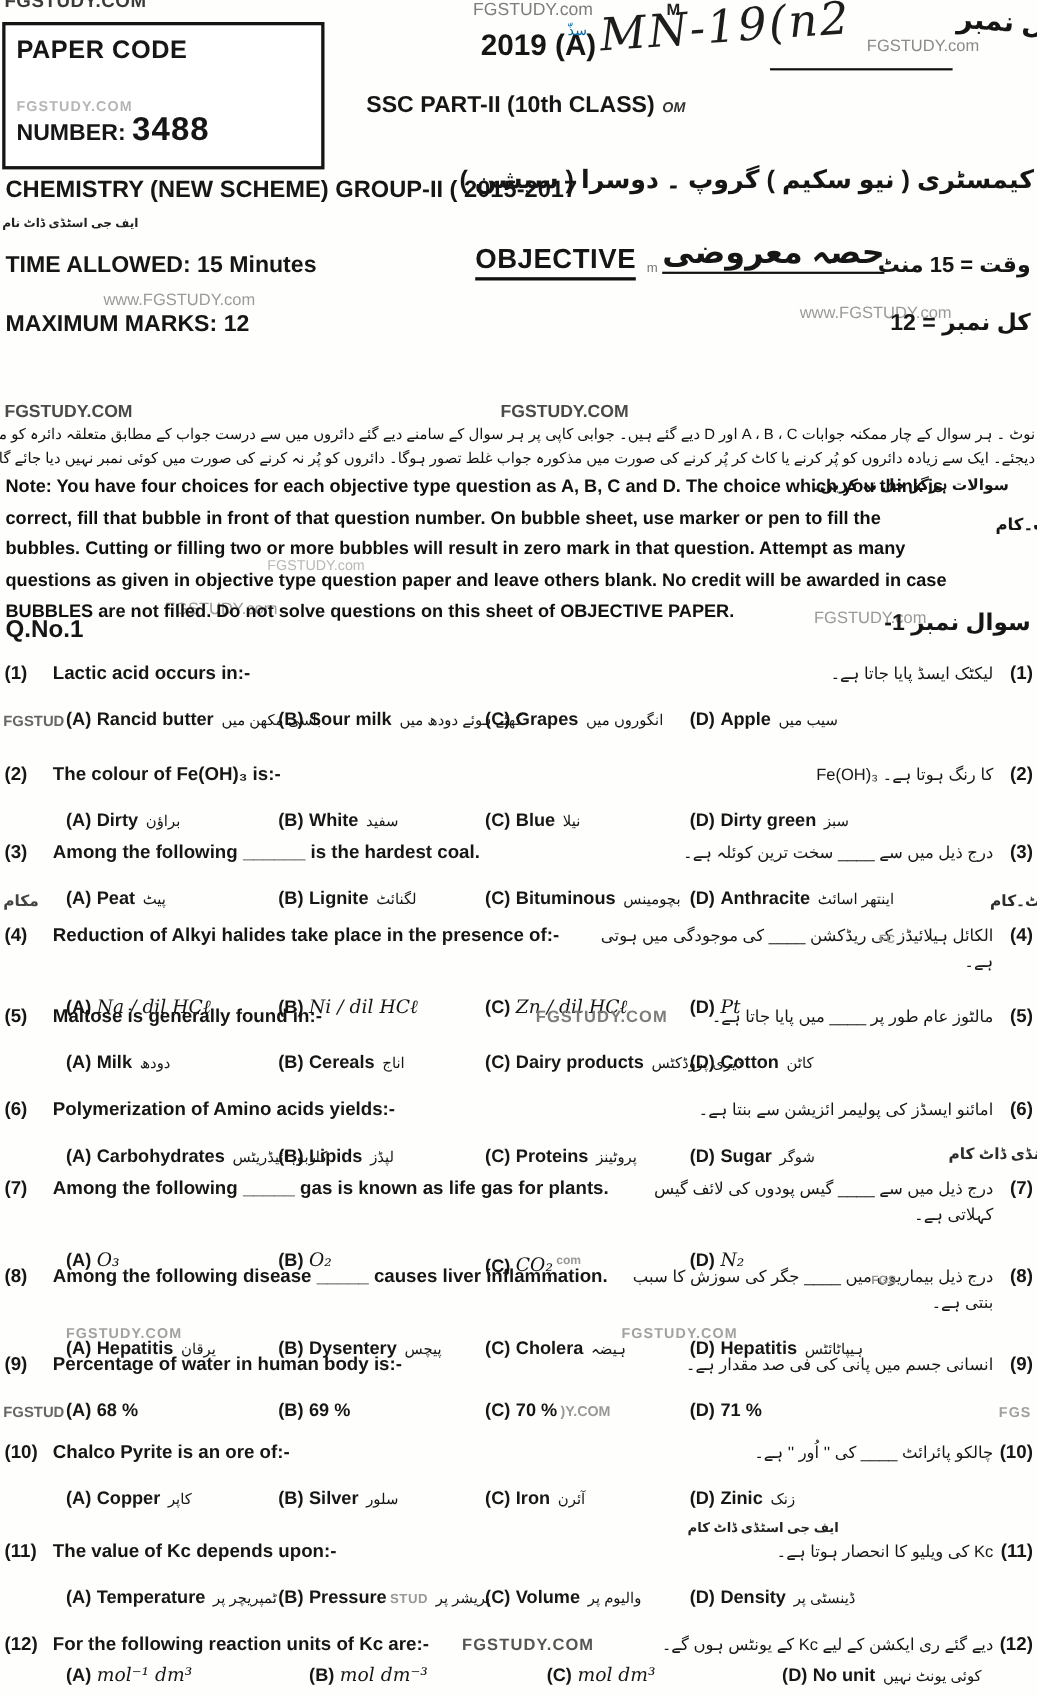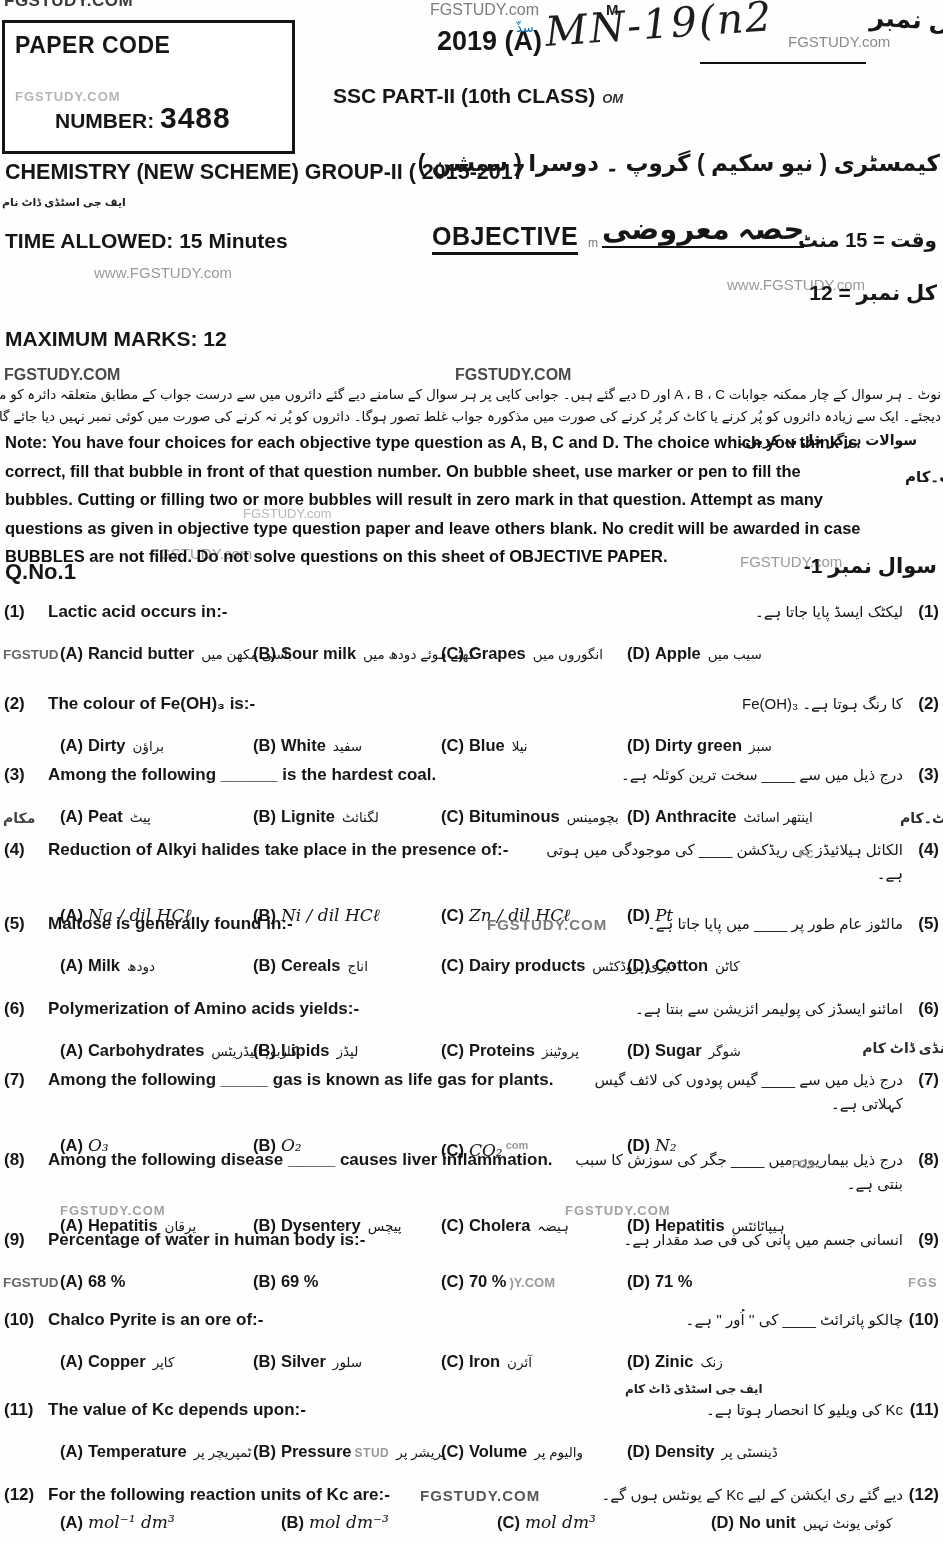--- a/index.html
+++ b/index.html
@@ -20,39 +20,39 @@
   .w6{left:4px;top:366px;color:#4a4a4a;font-weight:700;font-size:16px;}
   .w7{left:455px;top:366px;color:#4a4a4a;font-weight:700;font-size:16px;}
   .w8{left:243px;top:506px;color:#b8b8b8;font-size:13px;}
   .w9{left:150px;top:545px;color:#999;font-size:15px;}
   .w10{left:740px;top:553px;color:#999;font-size:15px;}
 
   
   .pcbox{left:2px;top:20px;width:287px;height:128px;border:3px solid #151515;background:#fff;}
   .pc1{position:absolute;left:10px;top:9px;font-size:23px;font-weight:700;letter-spacing:.5px;}
   .pcsm{position:absolute;left:10px;top:66px;color:#b5b5b5;font-size:13px;font-weight:700;letter-spacing:1px;}
-  .pc2{position:absolute;left:10px;top:78px;font-size:21px;font-weight:700;margin-left:40px;}
+  .pc2{position:absolute;left:10px;top:78px;font-size:21px;font-weight:700;}
   .pc2 b{font-size:30px;letter-spacing:1px;}
   .year{left:437px;top:26px;font-size:27px;font-weight:700;}
   .scrawl-sm{left:516px;top:20px;font-size:13px;color:#0369a1;}
   .scrawl{left:545px;top:0px;font-size:41px;font-family:"DejaVu Serif",serif;font-style:italic;
           color:#1d1d1d;transform:rotate(-4deg);letter-spacing:2px;}
   .rollline{left:700px;top:62px;width:166px;height:0;border-bottom:2.5px solid #111;}
   .rolllbl{left:870px;top:6px;font-size:25px;font-weight:700;transform:rotate(4deg);}
   .classline{left:333px;top:84px;font-size:21px;font-weight:700;text-align:right;}
   .classom{font-size:13px;font-style:italic;color:#333;margin-left:7px;font-weight:700;}
   .titleen{left:5px;top:160px;font-size:21.5px;font-weight:700;}
   .titleur{right:3px;top:150px;font-size:23px;font-weight:700;}
   .titlesub{left:2px;top:196px;font-size:11px;font-weight:700;color:#222;}
   .time{left:5px;top:229px;font-size:21px;font-weight:700;}
   .objective{left:432px;top:222px;font-size:25px;font-weight:700;border-bottom:3px solid #111;padding-bottom:1px;letter-spacing:.5px;}
   .obj-m{left:588px;top:236px;font-size:12px;color:#777;}
   .objur{left:602px;top:212px;font-size:29px;font-weight:700;border-bottom:2px solid #111;}
   .timeur{right:6px;top:228px;font-size:20px;font-weight:700;}
-  .maxmarks{left:5px;top:283px;font-size:21px;font-weight:700;margin-top:44px;}
+  .maxmarks{left:5px;top:283px;font-size:21px;font-weight:700;}
   .marksur{right:6px;top:281px;font-size:21px;font-weight:700;}
   .noteur{left:0;top:384px;width:941px;font-size:13.5px;line-height:22px;color:#111;}
   .noteen{left:5px;top:428px;width:868px;font-size:16.5px;font-weight:700;line-height:28.6px;white-space:normal;color:#101010;}
   .notesd{left:737px;top:432px;font-size:14px;font-weight:700;}
   .notermg{left:905px;top:468px;font-size:15px;font-weight:700;}
   .qno{left:5px;top:559px;font-size:22px;font-weight:700;}
   .qnour{right:6px;top:554px;font-size:21px;font-weight:700;}
 
   
   #qs{position:absolute;left:0;top:595px;right:0;}

